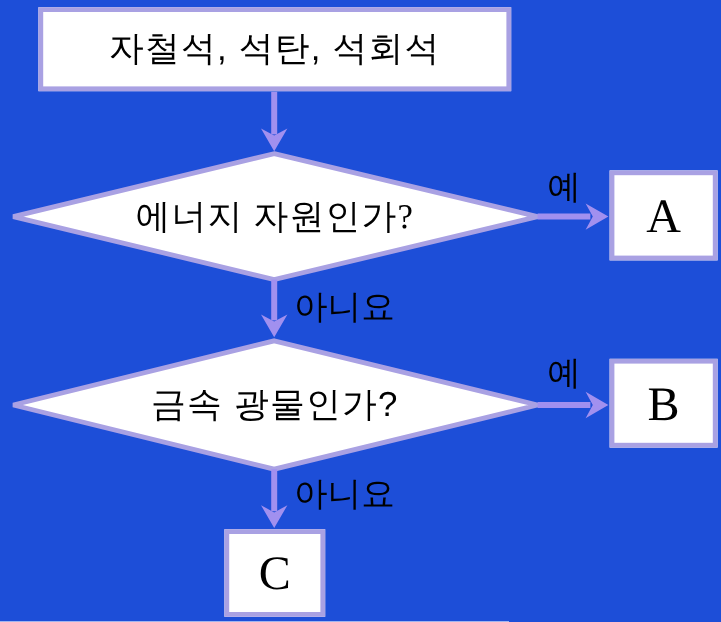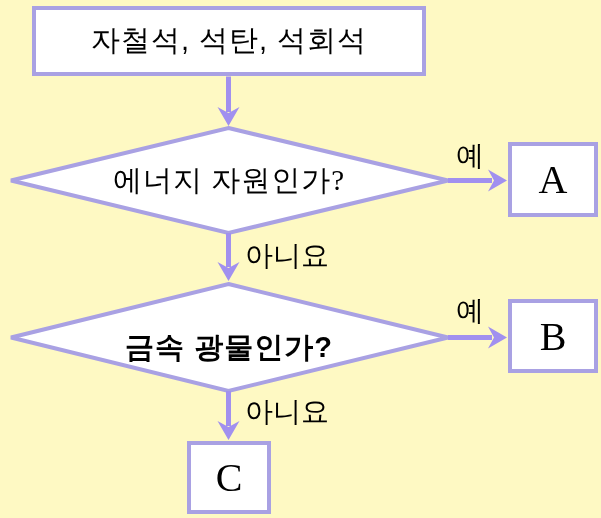--- a/index.html
+++ b/index.html
@@ -5,21 +5,21 @@
   html, body {
     margin: 0;
     padding: 0;
     background: #ffffff;
     font-family: "Liberation Sans", sans-serif;
   }
   .canvas {
     position: relative;
     width: 601px;
     height: 518px;
-    background: #fef9c3;
+    background: #1d4ed8;
     overflow: hidden;
   }
   svg.flow-layer {
     position: absolute;
     left: 0;
     top: 0;
     width: 601px;
     height: 518px;
   }
   .diamond {
@@ -63,21 +63,21 @@
   .terminal-b { left: 508px; top: 299px; width: 90px; height: 74px; }
   .terminal-c { left: 187px; top: 441px; width: 84px; height: 73px; }
   .float-label {
     position: absolute;
     transform: translate(-50%, -50%);
     white-space: nowrap;
     color: #000000;
   }
   .question-label { font-size: 29px; letter-spacing: 1px; }
   .q1 { left: 229px; top: 181px; font-family: Liberation Serif, serif; }
-  .q2 { left: 229px; top: 348px; font-weight: bold; }
+  .q2 { left: 229px; top: 338px; }
   .branch-label { font-size: 28px; }
   .yes1 { left: 470px; top: 156px; }
   .no1  { left: 287px; top: 256px; }
   .yes2 { left: 470px; top: 311px; }
   .no2  { left: 287px; top: 412px; }
 </style>
 </head>
 <body>
 
 <div class="canvas">

